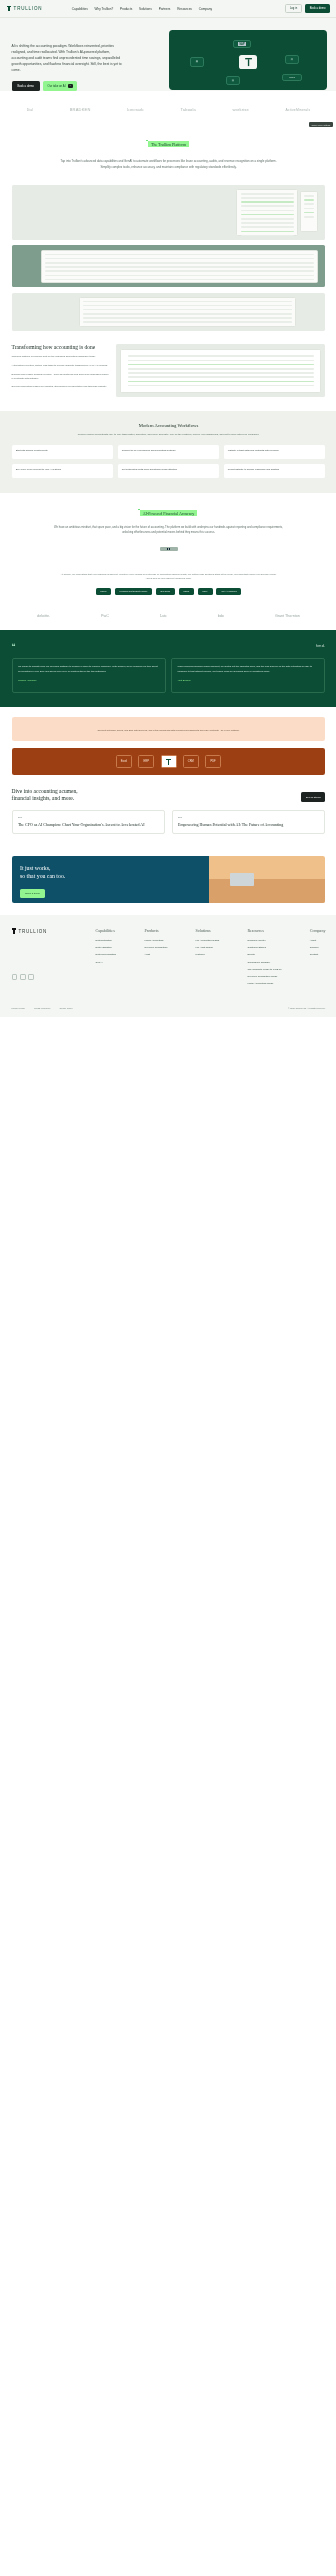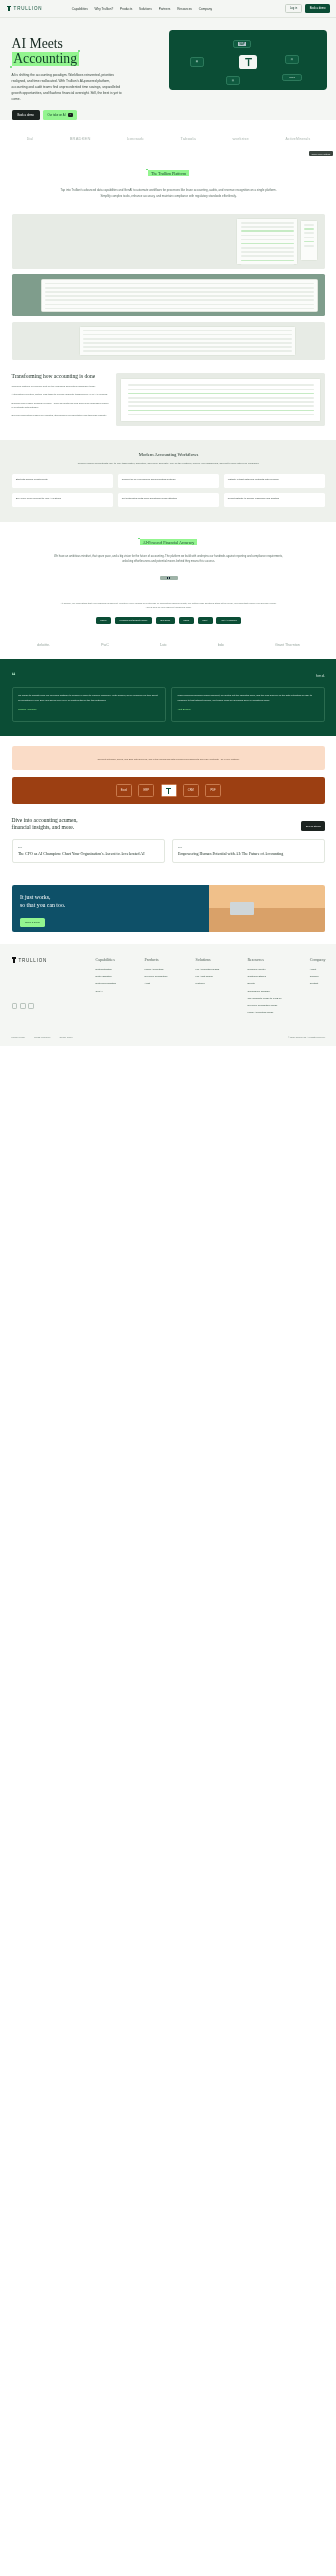--- a/index.html
+++ b/index.html
@@ -189,24 +189,20 @@
     <a href="#">Company</a>
   </div>
   <div class="nav-actions">
     <button class="btn-login">Log in</button>
     <button class="btn-demo">Book a demo</button>
   </div>
 </div>
 
 <section class="hero">
   <div class="hero-left">
-    <h1 class="hero-h1 serif">
-      <span>AI Meets</span><br>
-      <span class="hl">Accounting</span>
-    </h1>
     <p class="hero-p">AI is shifting the accounting paradigm. Workflows reinvented, priorities realigned, and time reallocated. With Trullion's AI-powered platform, accounting and audit teams find unprecedented time savings, unparalleled growth opportunities, and flawless financial oversight. Still, the best is yet to come.</p>
     <div class="hero-btns">
       <button class="b-dark">Book a demo</button>
       <button class="b-green">
         <span>Our take on AI</span>
         <span class="arrow-chip">→</span>
       </button>
     </div>
   </div>
   <div class="hero-card">

